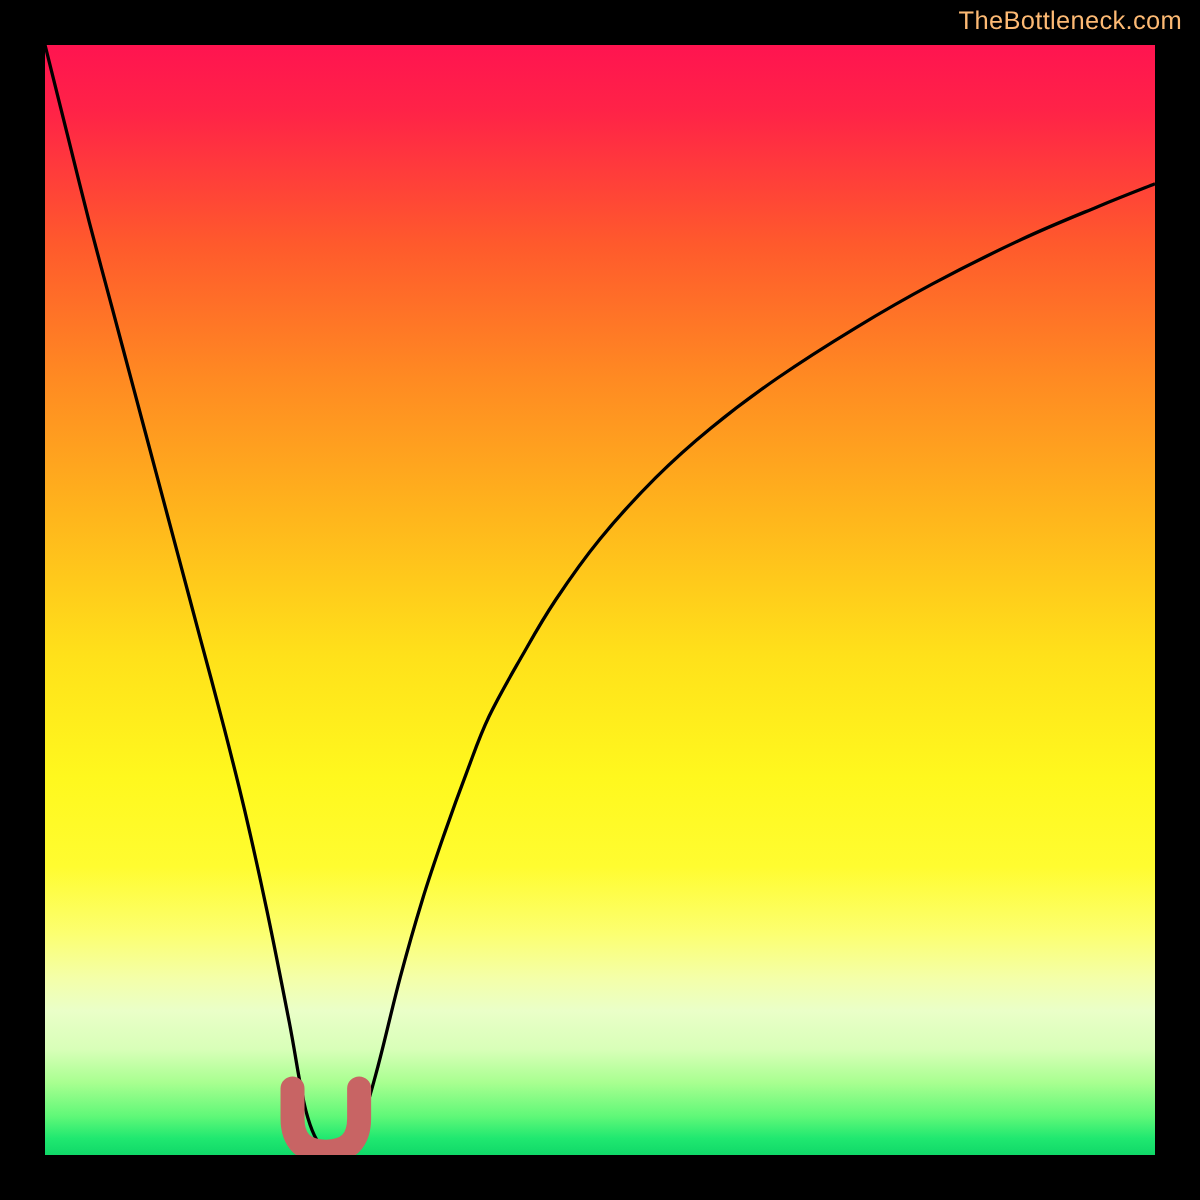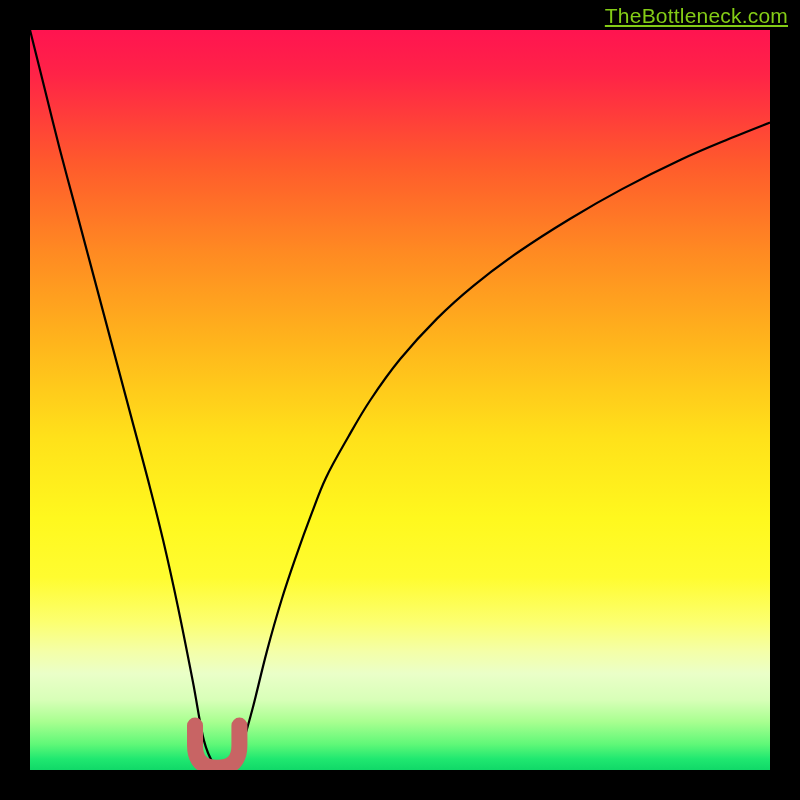--- a/index.html
+++ b/index.html
@@ -14,26 +14,25 @@
   .frame {
     position: absolute;
     left: 0; top: 0;
     width: 800px; height: 800px;
     background: #000;
   }
   .watermark {
     position: absolute;
     top: 4px;
     right: 12px;
-    color: #84cc16;
-    font-size: 21px;
+    color: #fdba74;
+    font-size: 17px;
     font-weight: 400;
     letter-spacing: 0.2px;
     z-index: 50;
-    text-decoration: underline;
   }
   .plot {
     position: absolute;
     left: 30px;
     top: 30px;
     width: 740px;
     height: 740px;
     overflow: hidden;
   }
   .plot svg {

